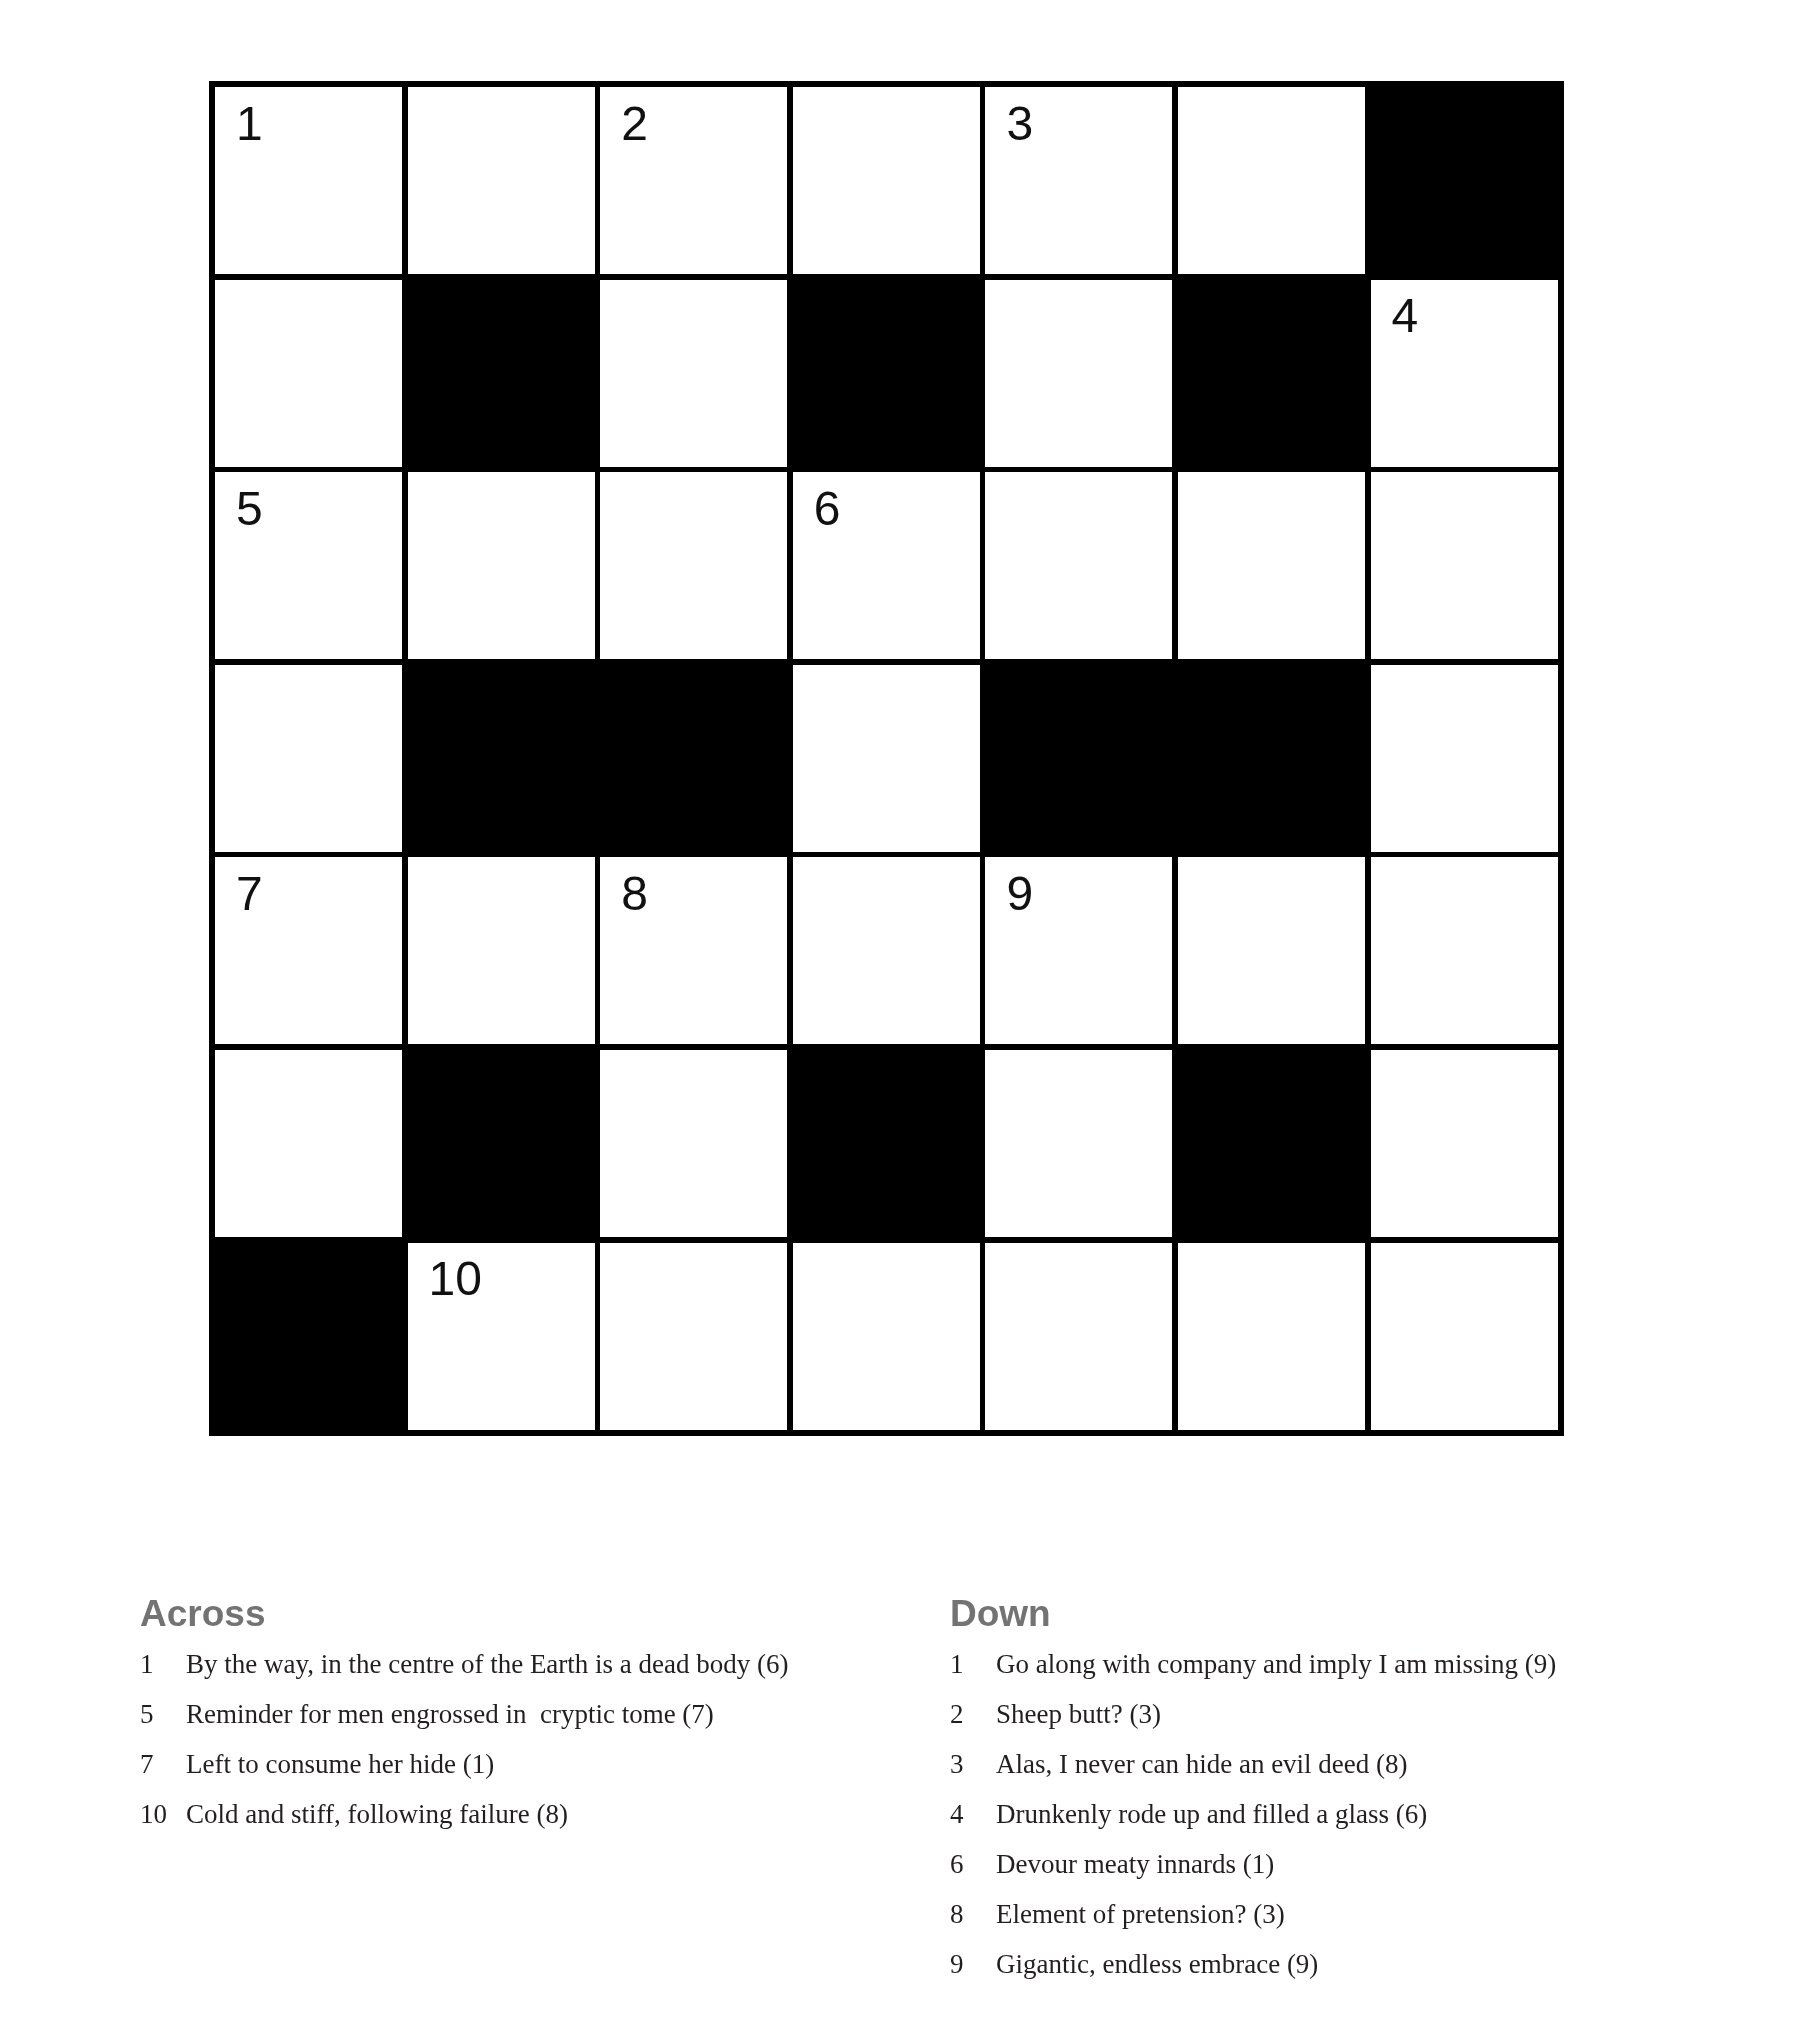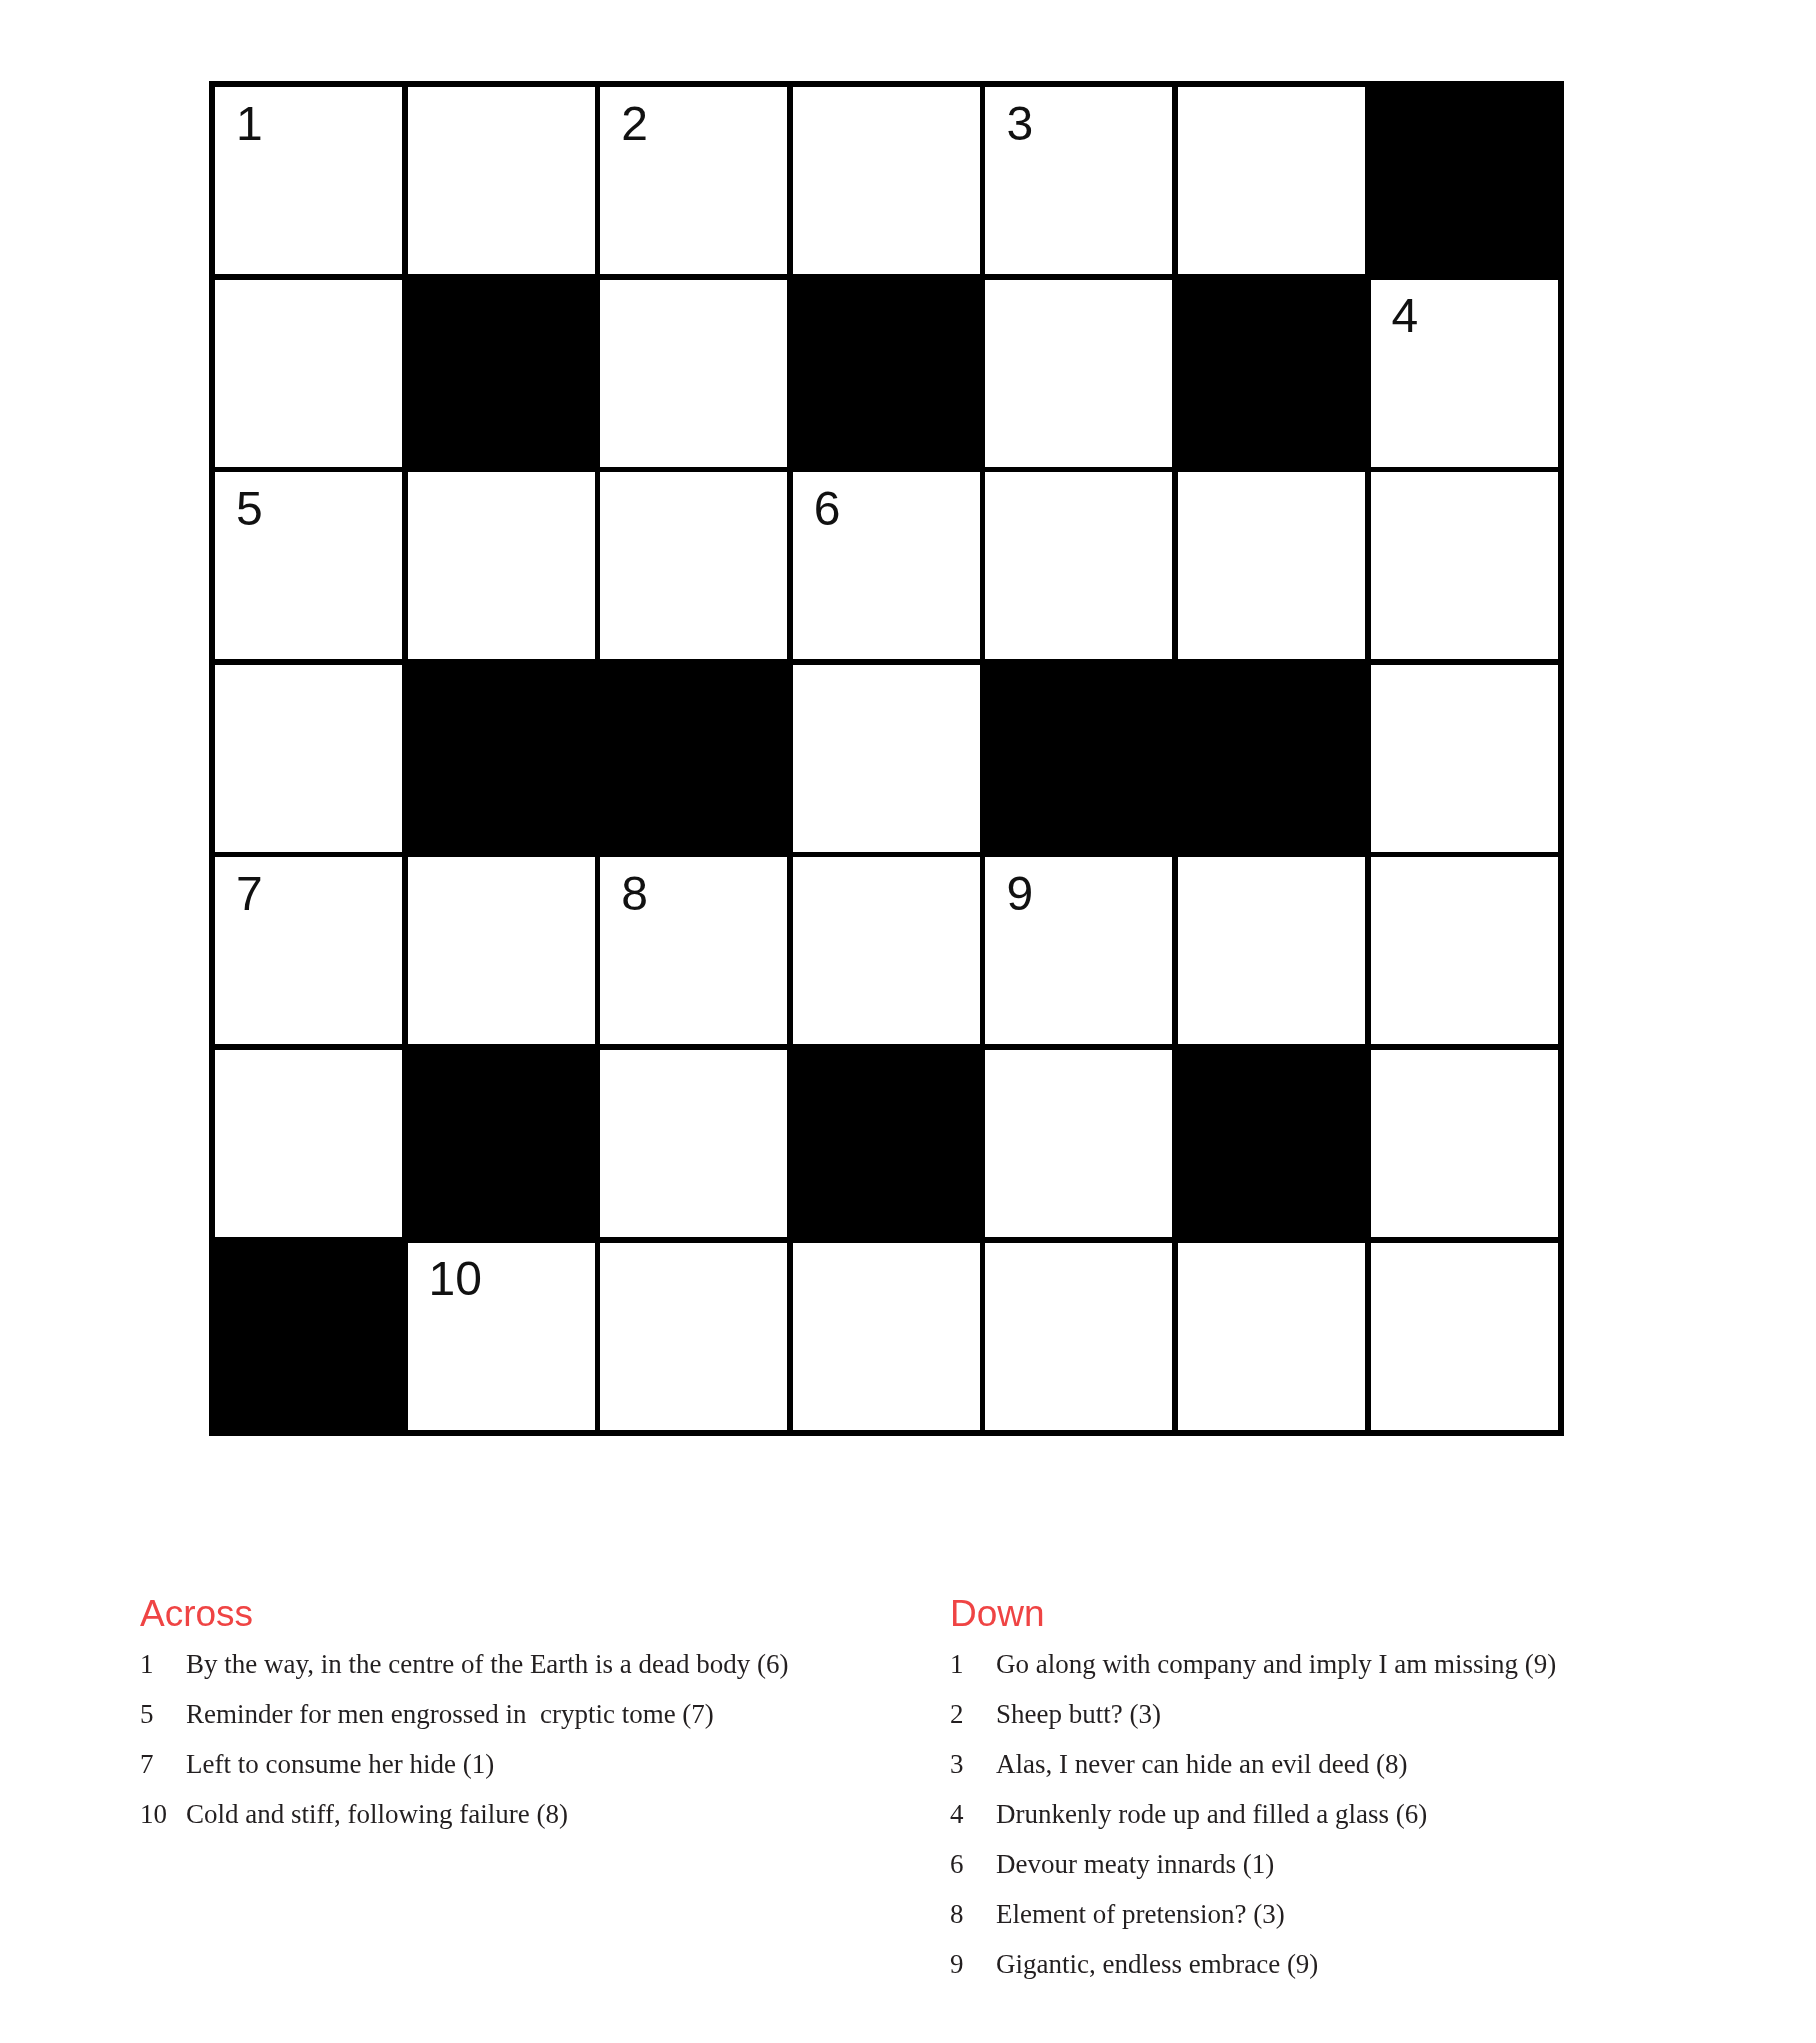--- a/index.html
+++ b/index.html
@@ -32,22 +32,22 @@
     user-select:none;
   }
   
   .clues{position:absolute;top:1595px;left:0;width:1816px;}
   .clue-col{position:absolute;top:0;}
   .clue-col.across{left:140px;width:786px;}
   .clue-col.down{left:950px;width:846px;}
   .clue-col h2{
     margin:0 0 19px 0;
     font-family:"Liberation Sans",sans-serif;
-    font-weight:400;font-size:37px;line-height:1;
-    color:#ef4444;
+    font-weight:700;font-size:37px;line-height:1;
+    color:#737373;
   }
   .clue-row{
     display:flex;align-items:flex-start;
     margin-bottom:23px;
     font-family:"Liberation Serif",serif;
     font-size:27px;line-height:27px;font-weight:400;
     color:#231f20;
   }
   .clue-num{flex:0 0 46px;}
   .clue-text{flex:1;white-space:pre-wrap;}

